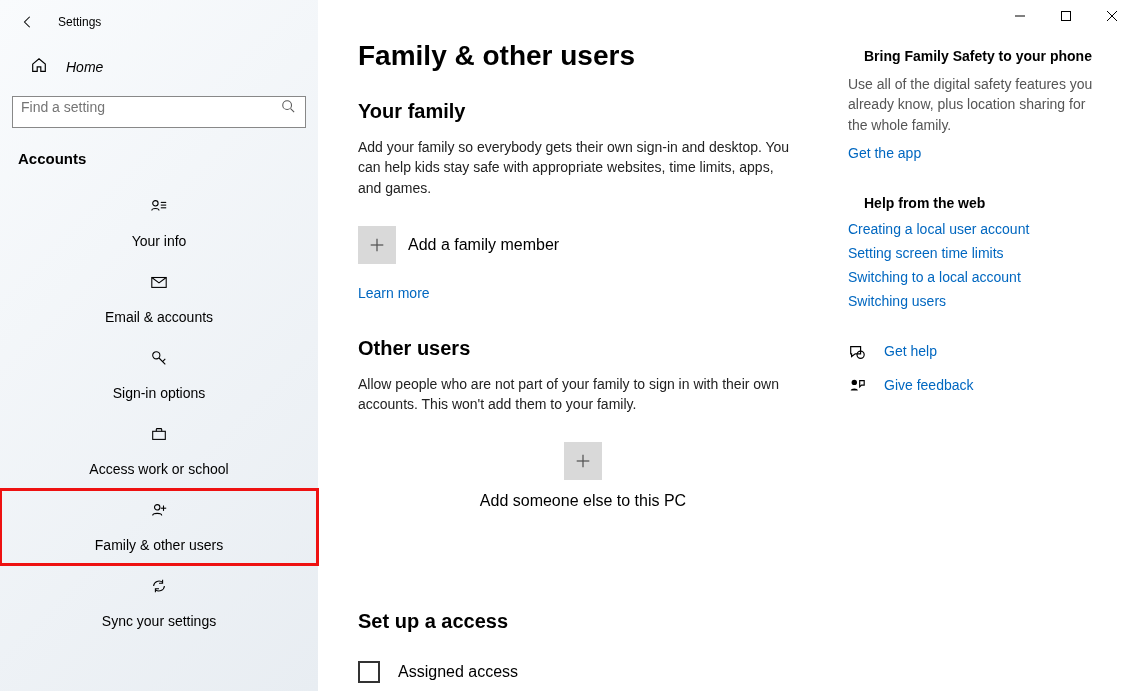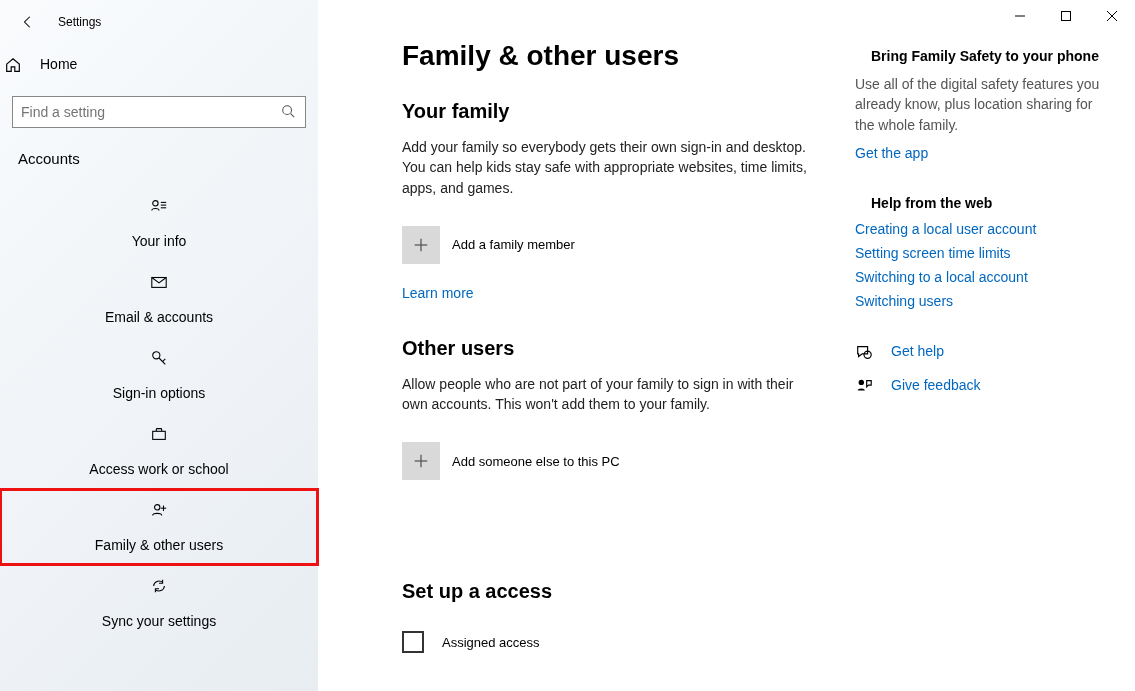--- a/index.html
+++ b/index.html
@@ -1,43 +1,43 @@
 <!DOCTYPE html>
 <html><head>
 <meta charset="utf-8">
 <style>
   * { margin: 0; padding: 0; box-sizing: border-box; font-family: "Segoe UI", -apple-system, sans-serif; }
   body { width: 1135px; height: 691px; background: #fff; overflow: hidden; position: relative; }
-  .window { display: flex; width: 100%; height: 100%; gap: 44px; }
+  .window { display: flex; width: 100%; height: 100%; }
 
   
   .sidebar { width: 318px; height: 100%; background: linear-gradient(135deg, #f9fbfd 0%, #e8edf2 100%); position: relative; }
   .titlebar { display: flex; align-items: center; height: 44px; padding: 0 18px; }
   .back-btn { width: 20px; height: 20px; display:flex; align-items:center; justify-content:center; cursor:pointer; }
   .title { font-size: 12px; margin-left: 20px; color: #000; }
-  .home-row { display:flex; align-items:flex-start; padding: 12px 4px; cursor:pointer; gap:18px; }
+  .home-row { display:flex; align-items:center; padding: 12px 30px; cursor:pointer; gap:18px;font-style:italic; }
   .home-row .label { font-size: 14px; color:#000; }
   .search-wrap { margin: 6px 12px 18px; }
-  .search { display:flex; align-items:center; border:1px solid #888; background:#fff; height:32px; padding:0 8px; }
+  .search { display:flex; align-items:flex-end; border:1px solid #888; background:#fff; height:32px; padding:12px 8px; }
   .search input { flex:1; border:none; outline:none; font-size:14px; background:transparent; }
   .search .sicn { width:16px; height:16px; color:#555; }
-  .category { font-size:15px; font-weight:400; padding: 4px 18px 18px; color:#000; }
+  .category { font-size:15px; font-weight:700; padding: 4px 18px 18px; color:#000; }
   .nav-item { display:flex; align-items:center; gap:18px; padding: 12px 18px; cursor:pointer; font-size:14px; color:#000;flex-direction:column; }
   .nav-item .nicn { width:18px; height:18px; flex-shrink:0; color:#000; }
   .nav-item.highlight { outline: 3px solid #e11; outline-offset:-2px; }
 
   
   .main { flex:1; height:100%; display:flex; position:relative; }
   .content { flex:1; padding: 40px 40px 0 40px; max-width: 530px; }
   .page-title { font-size: 28px; font-weight:600; margin-bottom: 28px; }
   .section-title { font-size: 20px; font-weight:600; margin-bottom: 14px; }
   .section-desc { font-size: 14px; color:#222; line-height:1.45; max-width: 440px; margin-bottom: 28px; }
   .add-row { display:flex; align-items:center; gap:12px; margin-bottom: 20px; cursor:pointer; }
   .add-box { width:38px; height:38px; background:#d9d9d9; display:flex; align-items:center; justify-content:center; color:#555; }
-  .add-label { font-size:13px; color:#000; }
+  .add-label { font-size:16px; color:#000; }
   .link { font-size:14px; color:#0067c0; cursor:pointer; display:inline-block; margin-bottom: 36px; }
   .kiosk-row { display:flex; align-items:center; gap:18px; margin-top:28px;text-align:right;}
   .kiosk-box { width:22px; height:22px; border:2px solid #333; }
 
   
   .right { width: 280px; padding: 48px 30px 0 0; font-size: 14px; }
   .rheading { font-size:14px; font-weight:600; margin-bottom: 10px; color:#000;padding-left:16px;}
   .rdesc { font-size:14px; color:#555; line-height:1.45; margin-bottom:10px; }
   .rlink { color:#0067c0; cursor:pointer; display:block; margin-bottom:8px; font-size:14px;}
   .rsection { margin-bottom: 34px; }
@@ -165,21 +165,21 @@
               <line x1="10" y1="3" x2="10" y2="17" stroke="#555" stroke-width="1.4"></line>
               <line x1="3" y1="10" x2="17" y2="10" stroke="#555" stroke-width="1.4"></line>
             </svg>
         </div>
         <div class="add-label">Add a family member</div>
       </div>
       <a class="link">Learn more</a>
 
       <div class="section-title">Other users</div>
       <div class="section-desc">Allow people who are not part of your family to sign in with their own accounts. This won't add them to your family.</div>
-      <div class="add-row" style="margin-bottom:100px;">
+      <div class="add-row" style="margin-bottom:100px;flex-direction:column;">
         <div class="add-box">
           <svg viewBox="0 0 20 20" width="18" height="18">
               <line x1="10" y1="3" x2="10" y2="17" stroke="#555" stroke-width="1.4"></line>
               <line x1="3" y1="10" x2="17" y2="10" stroke="#555" stroke-width="1.4"></line>
             </svg>
         </div>
         <div class="add-label">Add someone else to this PC</div>
       </div>
 
       <div class="section-title">Set up a access</div>

